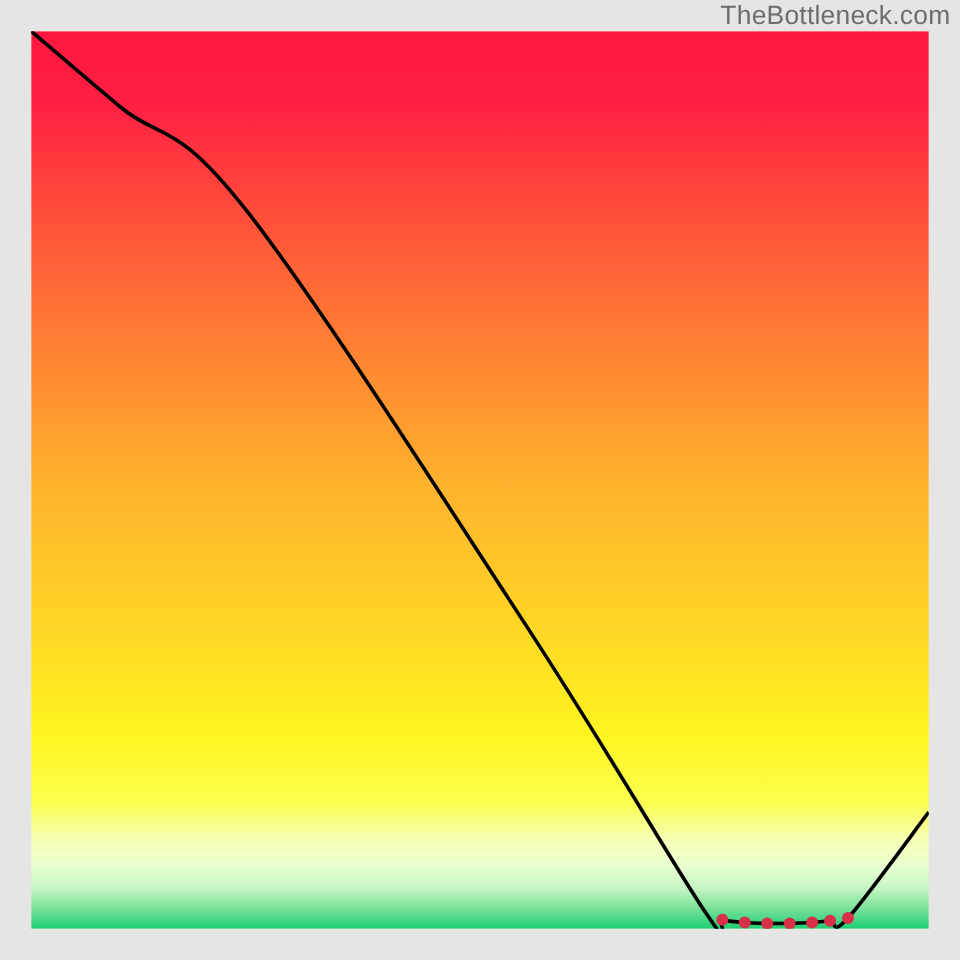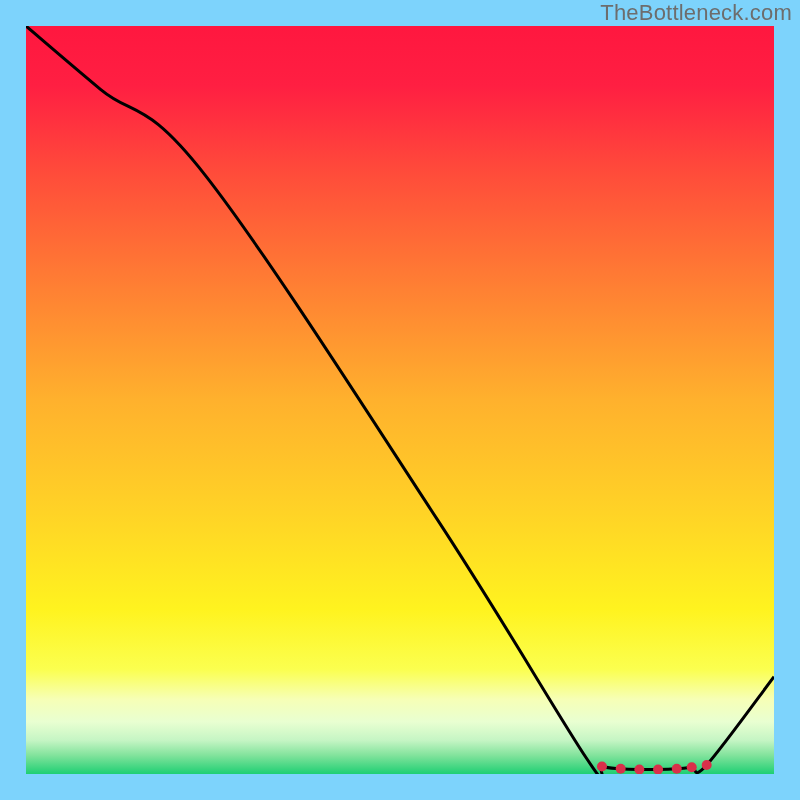--- a/index.html
+++ b/index.html
@@ -8,21 +8,21 @@
     width: 800px;
     height: 800px;
     overflow: hidden;
     background: #000;
     font-family: Arial, Helvetica, sans-serif;
   }
   .outer {
     position: relative;
     width: 800px;
     height: 800px;
-    background: #7dd3fc;
+    background: #e5e5e5;
     text-decoration: underline;
   }
   .watermark {
     position: absolute;
     top: 0;
     right: 8px;
     color: #6d6d6d;
     font-size: 22px;
     font-weight: 400;
     letter-spacing: 0.2px;

